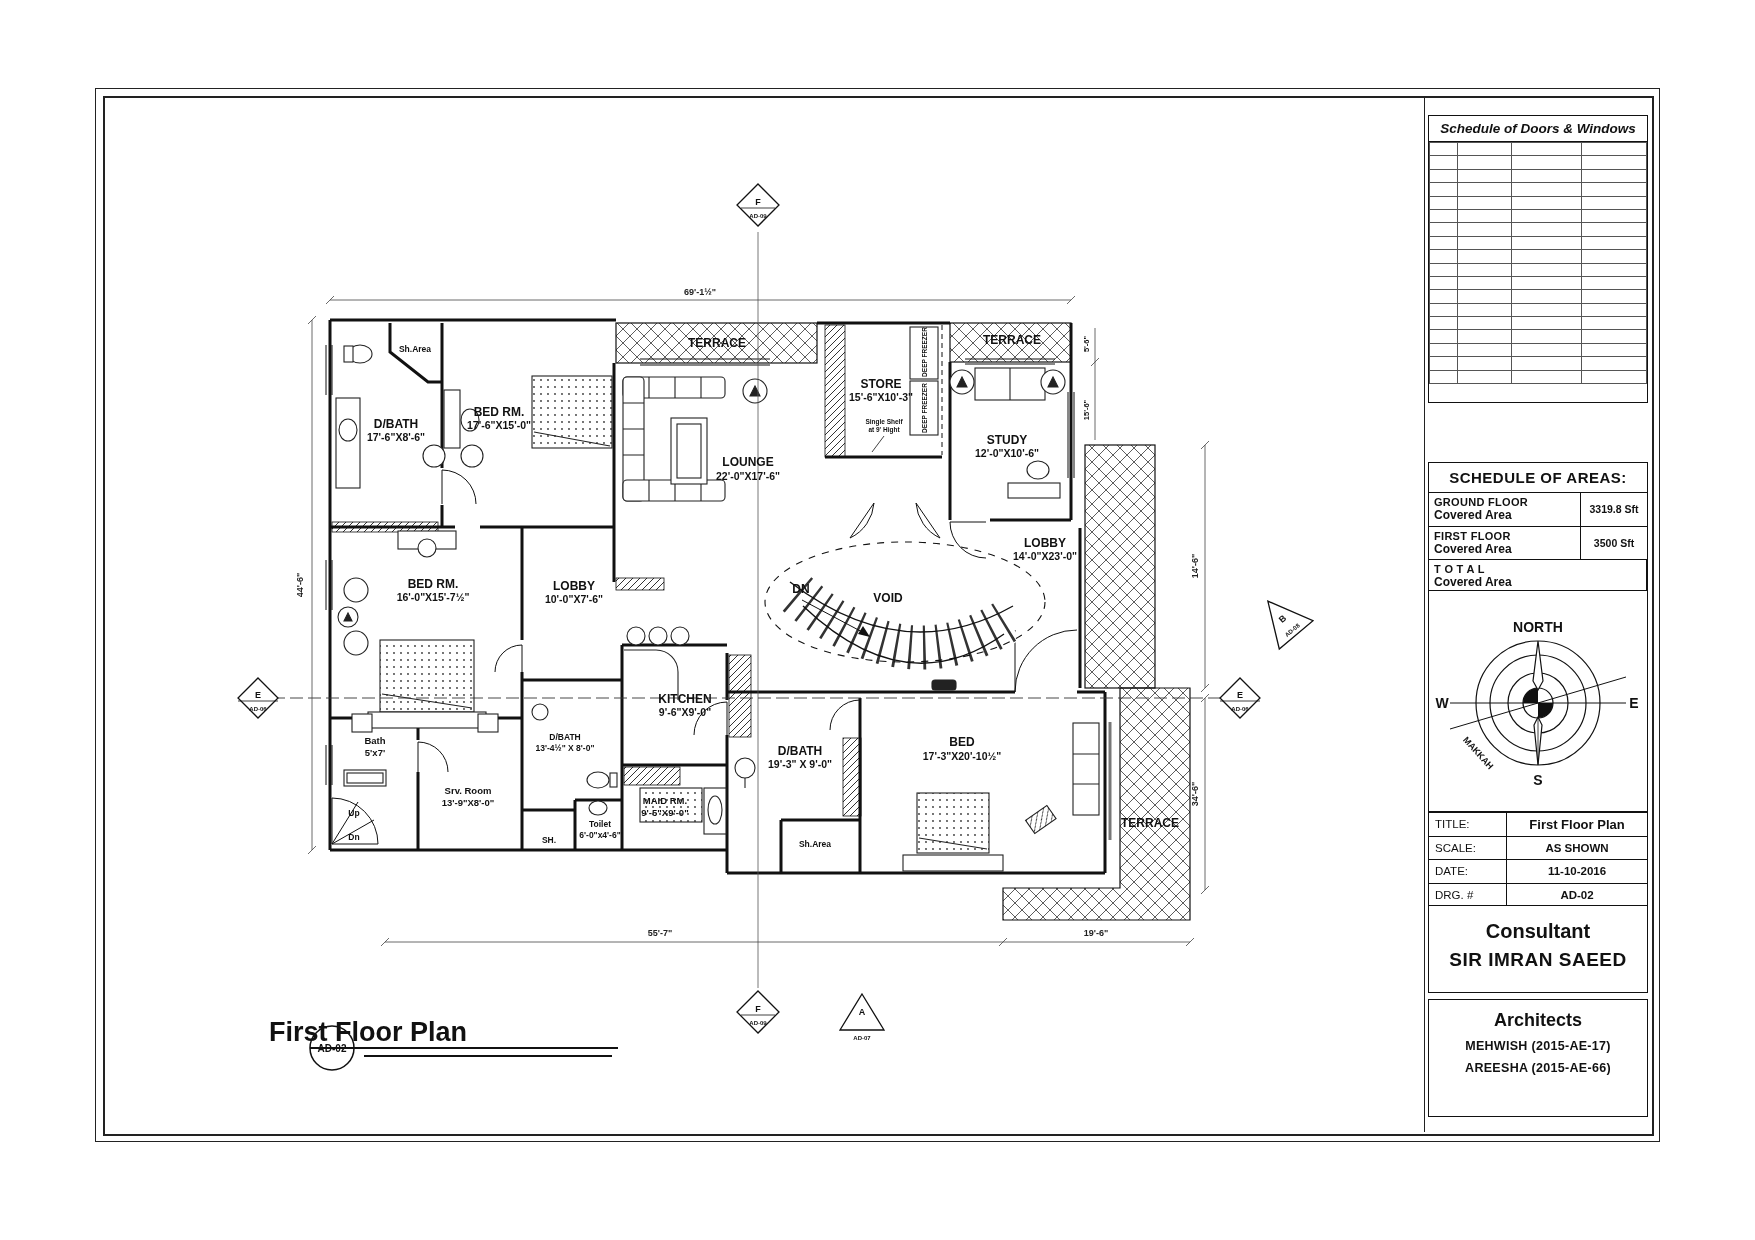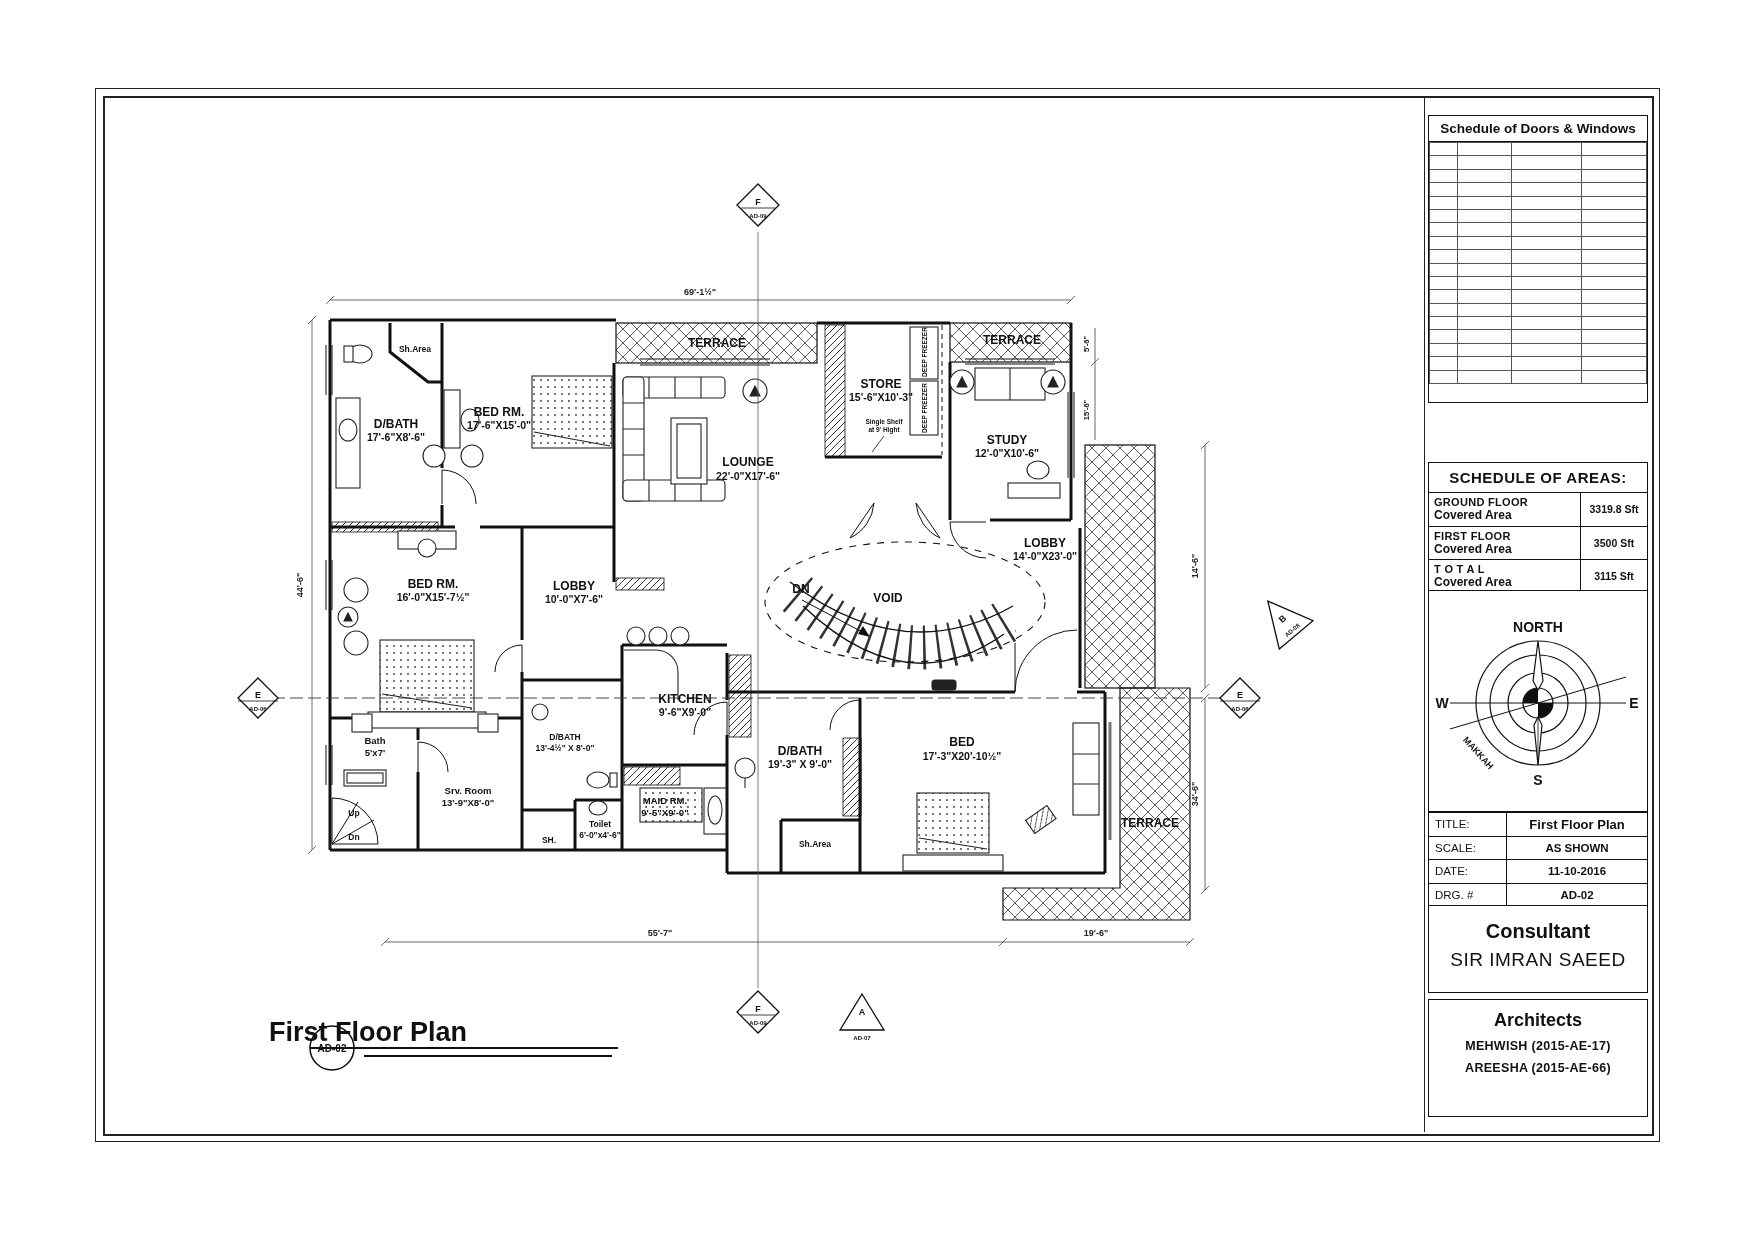--- a/index.html
+++ b/index.html
@@ -11,43 +11,43 @@
 
   svg.plan{position:absolute;left:0;top:0;}
   svg text{font-family:"Liberation Sans",sans-serif;font-weight:bold;fill:#111;text-anchor:middle;}
   .rn{font-size:12px;} .rd{font-size:10.5px;} .sm{font-size:9.5px;} .xs{font-size:8.5px;}
   .nt{font-size:6.5px;} .dm{font-size:9px;font-weight:bold;fill:#222;} .dms{font-size:7.5px;}
   .mk{font-size:9px;} .mkc{font-size:6px;} .ttl{font-size:27px;} .tag{font-size:10px;}
 
   
   .panel{position:absolute;left:1428px;top:115px;width:222px;height:1012px;}
   .box{position:absolute;left:0;width:220px;border:1.5px solid #111;background:#fff;box-sizing:border-box;}
-  .doors{top:0;height:288px;}
+  .doors{top:0;height:288px;font-style:italic;}
   .doors-title{height:25px;line-height:25px;text-align:center;font-weight:bold;font-size:13.5px;border-bottom:1.5px solid #111;}
   .doors table{width:100%;border-collapse:collapse;}
   .doors td{border:1px solid #555;height:12.4px;padding:0;}
   .doors td:nth-child(1){width:13%;} .doors td:nth-child(2){width:25%;}
   .doors td:nth-child(3){width:32%;} .doors td:nth-child(4){width:30%;}
   .areas{top:347px;height:130px;}
   .areas-title{height:29px;line-height:29px;text-align:center;font-weight:bold;font-size:15px;border-bottom:1.5px solid #111;letter-spacing:.5px;}
   .arow{display:flex;height:32.5px;border-bottom:1.5px solid #111;}
-  .arow:last-child{border-bottom:none;}
+  .arow:last-child{border-bottom:none;flex-direction:column;}
   .alabel{flex:1;padding:3px 5px;border-right:1.5px solid #111;}
   .alabel .t{font-weight:bold;font-size:11px;letter-spacing:.3px;}
   .alabel .s{font-weight:bold;font-size:12px;}
   .aval{width:66px;display:flex;align-items:center;justify-content:center;font-weight:bold;font-size:10.5px;}
   .compass{top:475px;height:222px;}
   .fields{top:697px;height:94px;border-bottom:none;}
   .frow{display:flex;height:23.5px;border-bottom:1.5px solid #111;box-sizing:border-box;}
   .flabel{width:78px;border-right:1.5px solid #111;font-weight:normal;font-size:11.5px;display:flex;align-items:center;padding-left:6px;box-sizing:border-box;}
   .fval{flex:1;display:flex;align-items:center;justify-content:center;font-weight:bold;font-size:11.5px;}
   .frow:nth-child(1) .fval{font-size:13px;}
   .consult{top:790px;height:88px;text-align:center;}
   .c-h{font-size:20px;font-weight:bold;margin-top:14px;}
-  .c-n{font-size:19px;font-weight:normal;margin-top:6px;letter-spacing:.5px;}
+  .c-n{font-size:19px;font-weight:bold;margin-top:6px;letter-spacing:.5px;}
   .archs{top:884px;height:118px;text-align:center;}
   .a-h{font-size:18px;font-weight:bold;margin-top:10px;}
   .a-n{font-size:12.5px;font-weight:bold;margin-top:8px;letter-spacing:.3px;}
 </style>
 </head>
 <body>
 
 <div class="sheet">
   <div class="b-outer"></div>
   <div class="b-inner"></div>

